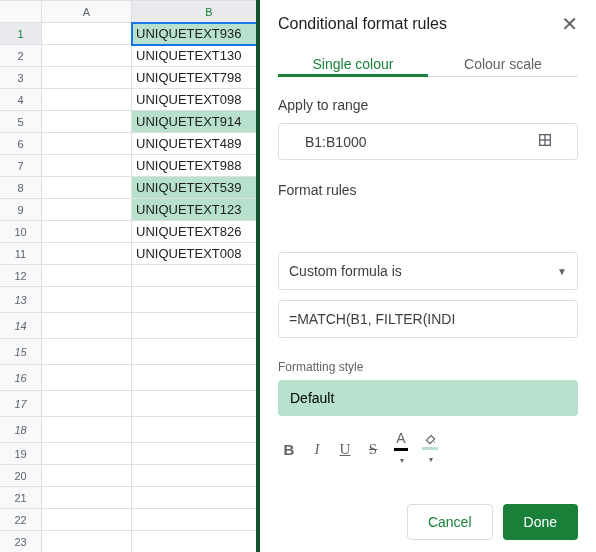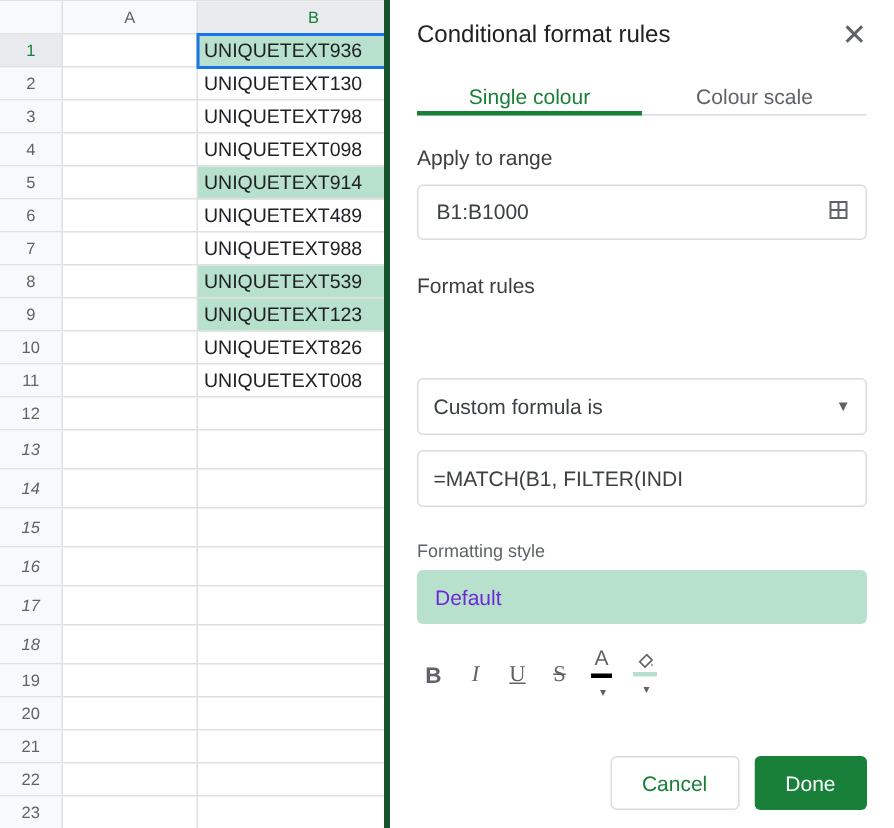--- a/index.html
+++ b/index.html
@@ -141,24 +141,24 @@
     margin-bottom: -1px;
   }
   .section-label {
     font-size: 14px;
     color: #3c4043;
     font-weight: 500;
     margin-bottom: 10px;
   }
   .range-box {
     display: flex;
-    align-items: flex-start;
+    align-items: center;
     border: 1px solid #dadce0;
     border-radius: 4px;
-    padding: 8px 10px;
+    padding: 8px 24px;
     margin-bottom: 22px;
   }
   .range-box input {
     border: none;
     outline: none;
     flex: 1;
     font-size: 14px;
     color: #3c4043;
   }
   .grid-icon {
@@ -191,21 +191,21 @@
     color: #3c4043;
     margin-bottom: 22px;
     width: 100%;
     outline: none;
   }
   .style-preview {
     background: #b7e1cd;
     border-radius: 4px;
     padding: 10px 12px;
     font-size: 14px;
-    color: #6d28d9;
+    color: #000000;
     margin-bottom: 8px;
   }
   .fmt-toolbar {
     display: flex;
     gap: 14px;
     align-items: center;
     padding: 6px 4px 4px 4px;
     color:#5f6368;
   }
   .fmt-btn {

